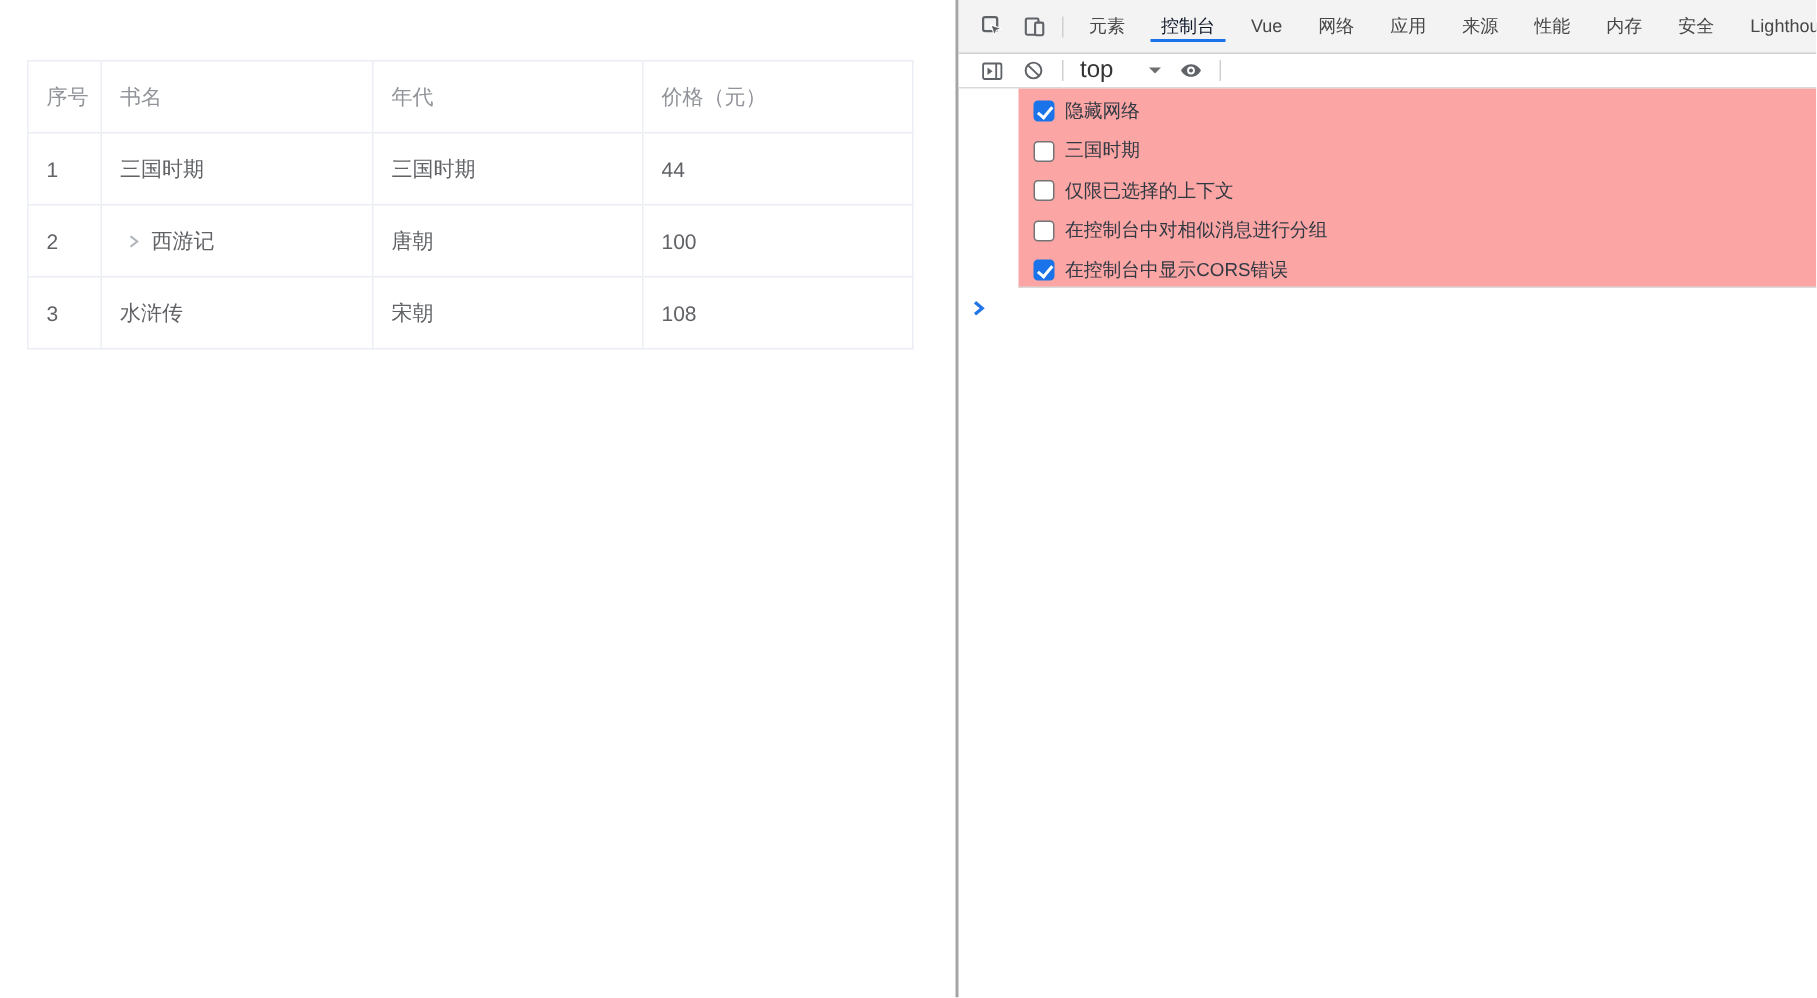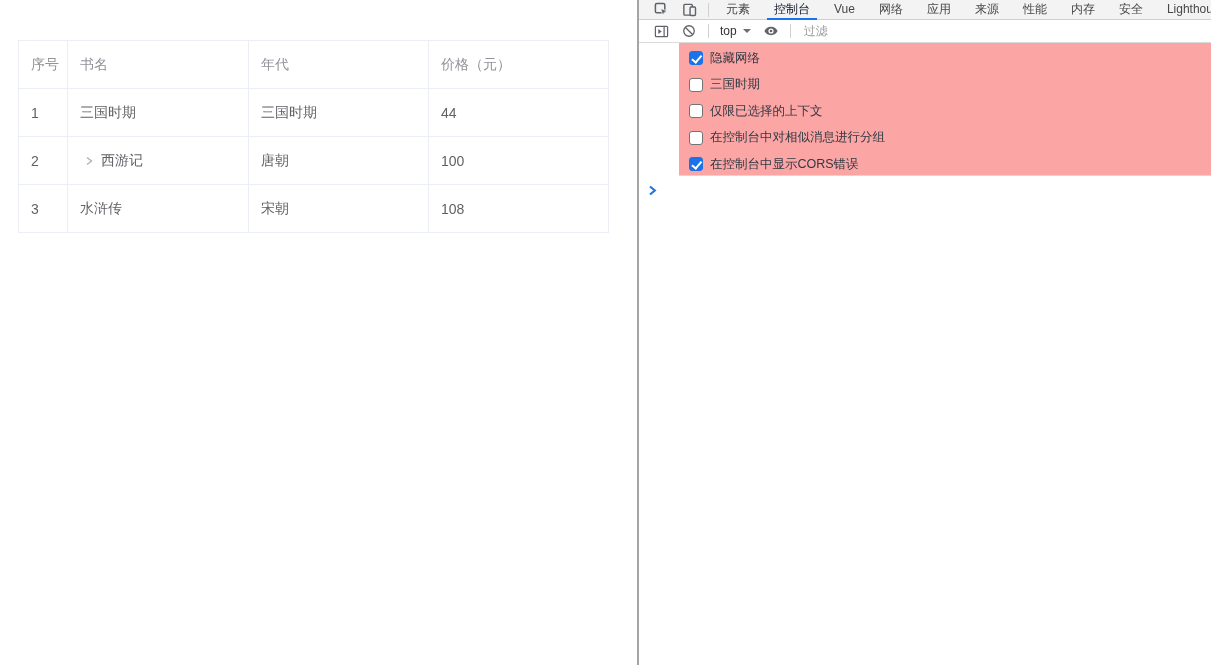--- a/index.html
+++ b/index.html
@@ -11,29 +11,29 @@
   .book-table { position: absolute; left: 18px; top: 40px; width: 590px; border-collapse: collapse; table-layout: fixed; font-size: 14px; }
   .book-table th, .book-table td { border: 1px solid #ebeef5; height: 48px; padding: 0 6px 0 12px; text-align: left; vertical-align: middle; white-space: nowrap; overflow: hidden; }
   .book-table th { color: #909399; font-weight: normal; }
   .book-table td { color: #606266; }
   .name-cell-inner { display: flex; align-items: center; }
   .expand-arrow { display: none; align-items: center; justify-content: center; width: 10px; margin: 0 7px 0 4px; cursor: pointer; }
   .expand-arrow.visible { display: inline-flex; }
 
   
   .devtools { position: absolute; left: 637px; top: 0; width: 574px; height: 665px; background: #fff; border-left: 2px solid #a5a5a5; overflow: hidden; }
-  .tabbar { display: flex; align-items: center; height: 20px; background: #f3f3f3; border-bottom: 1px solid #cfcfd3; padding-left: 8px; white-space: nowrap; }
+  .tabbar { display: flex; align-items: center; height: 36px; background: #f3f3f3; border-bottom: 1px solid #cfcfd3; padding-left: 8px; white-space: nowrap; }
   .ticon { display: inline-flex; align-items: center; justify-content: center; width: 16px; height: 16px; margin: 0 6px; flex: none; cursor: pointer; }
   .vsep { width: 1px; height: 14px; background: #d0d0d0; margin: 0 5px; flex: none; }
   .tab { position: relative; height: 21px; line-height: 21px; padding: 0 12px; font-size: 12px; color: #474747; cursor: pointer; flex: none; }
   .tab.active { color: #0f172a; }
   .tab.active::after { content: ""; position: absolute; left: 5px; right: 5px; bottom: 0; height: 2px; background: #1a73e8; }
 
   .ctoolbar { display: flex; align-items: center; height: 23px; border-bottom: 1px solid #dadada; padding-left: 8px; background: #fff; }
-  .ctx { display: flex; align-items: center; gap: 6px; font-size: 12px; color: #333; margin: 0 6px; cursor: pointer; }
+  .ctx { display: flex; align-items: center; gap: 24px; font-size: 16px; color: #333; margin: 0 6px; cursor: pointer; }
   .caret-down { width: 0; height: 0; border-left: 4px solid transparent; border-right: 4px solid transparent; border-top: 4px solid #6e6e6e; }
   .filter-input { border: none; outline: none; font-size: 12px; color: #333; margin-left: 6px; width: 380px; background: transparent; }
   .filter-input::placeholder { color: #9a9a9a; }
 
   .settings { position: relative; height: 133px; border-bottom: 1px solid #d9d9d9; background: #fca5a5; margin-left: 40px; }
   .settings-col { position: absolute; top: 8px; }
   .col-left { left: 10px; }
   .col-right { left: 535px; }
   .setting { display: flex; align-items: center; height: 14px; margin-bottom: 12.5px; font-size: 12.5px; color: #303942; white-space: nowrap; cursor: pointer; }
   .cb { position: relative; width: 14px; height: 14px; border: 1px solid #747474; border-radius: 3px; background: #fff; margin-right: 7px; flex: none; }
@@ -155,21 +155,20 @@
         <span class="caret-down"></span>
       </div>
       <span class="ticon">
         <svg width="16" height="16" viewBox="0 0 16 16">
             <path d="M8 3.8 C11.2 3.8 13.6 5.9 14.6 8 C13.6 10.1 11.2 12.2 8 12.2 C4.8 12.2 2.4 10.1 1.4 8 C2.4 5.9 4.8 3.8 8 3.8 Z" fill="#5f6368"></path>
             <circle cx="8" cy="8" r="2.6" fill="#fff"></circle>
             <circle cx="8" cy="8" r="1.3" fill="#5f6368"></circle>
           </svg>
       </span>
       <span class="vsep"></span>
-      <input class="filter-input" placeholder="过滤" style="">
     </div>
 
     <div class="settings">
       <div class="settings-col col-left">
         <div class="setting">
           <span class="cb checked"></span>
           <span>隐藏网络</span>
         </div>
         <div class="setting">
           <span class="cb"></span>

